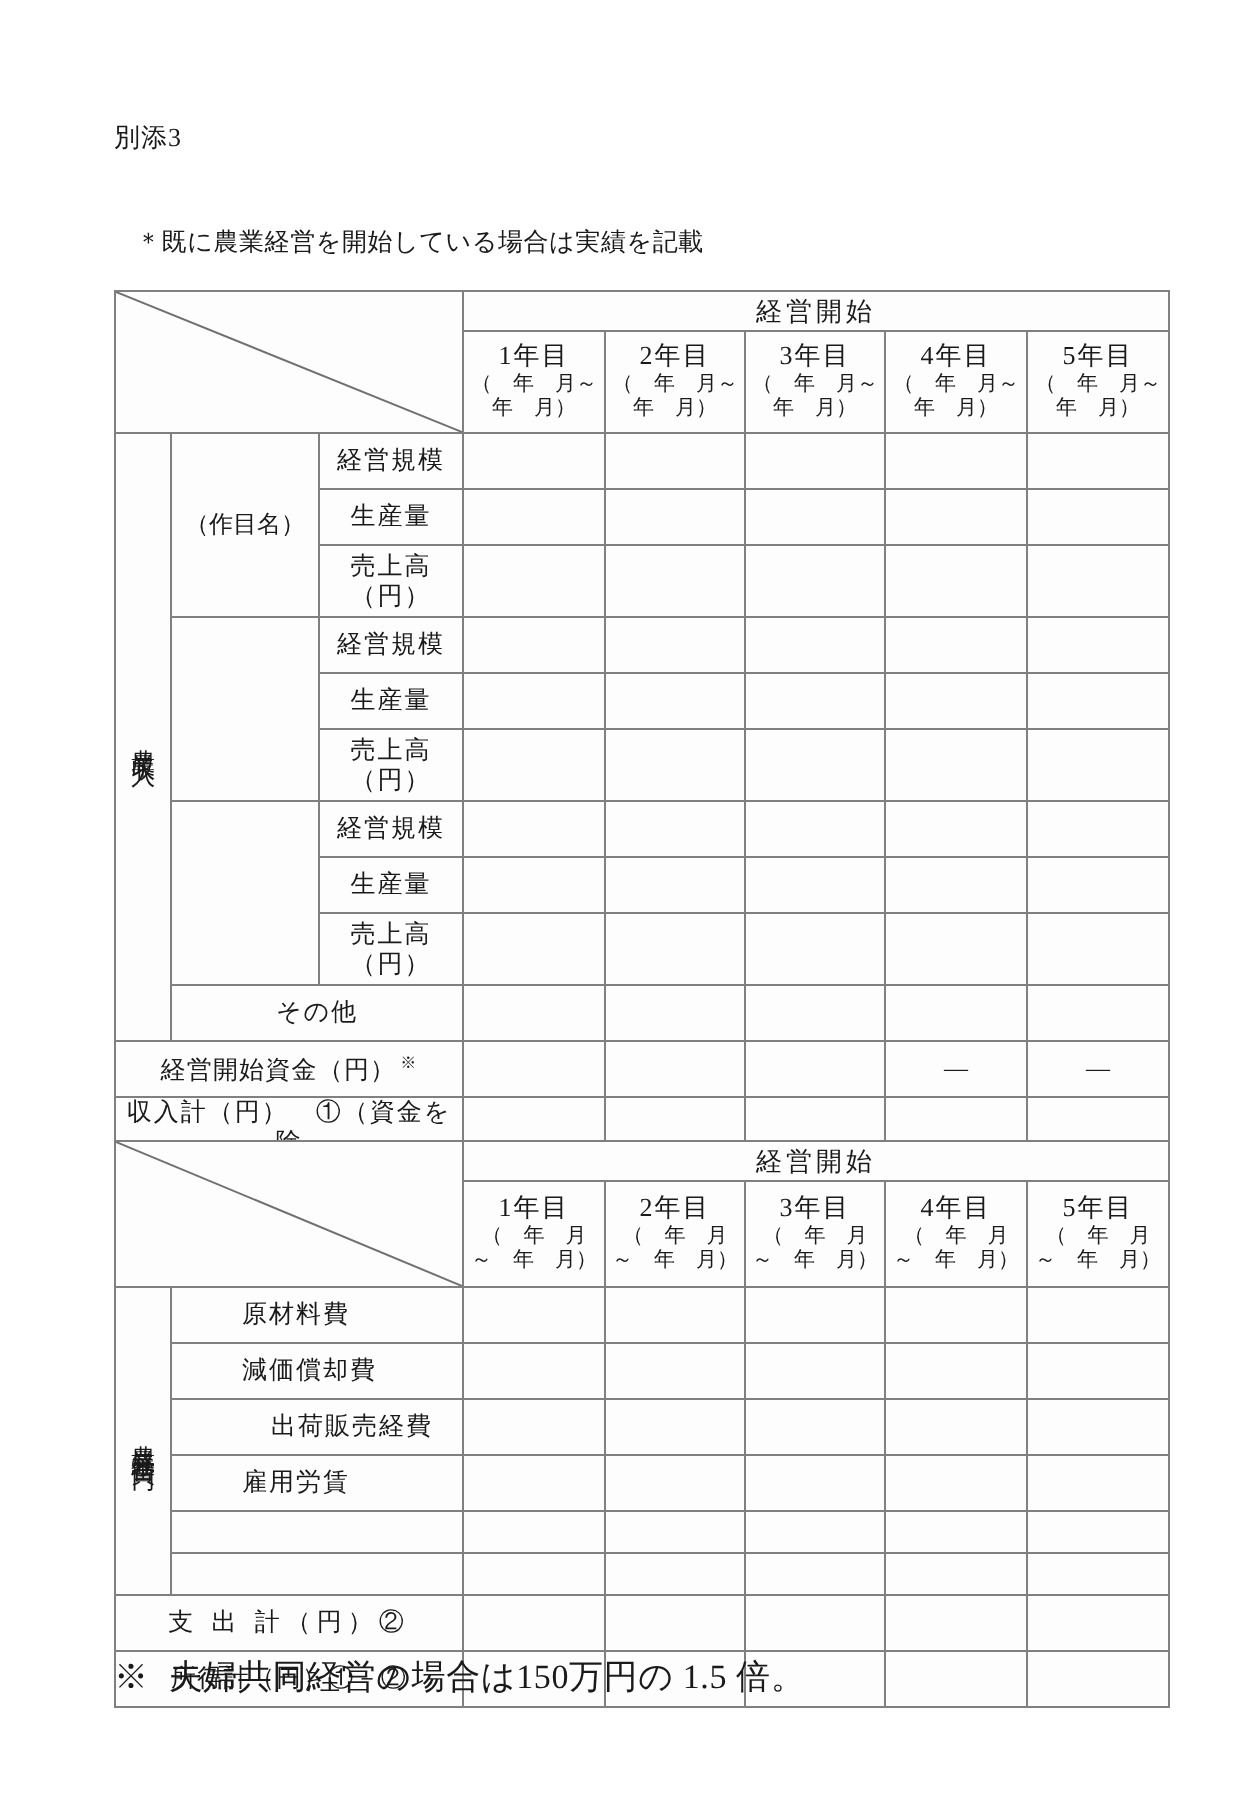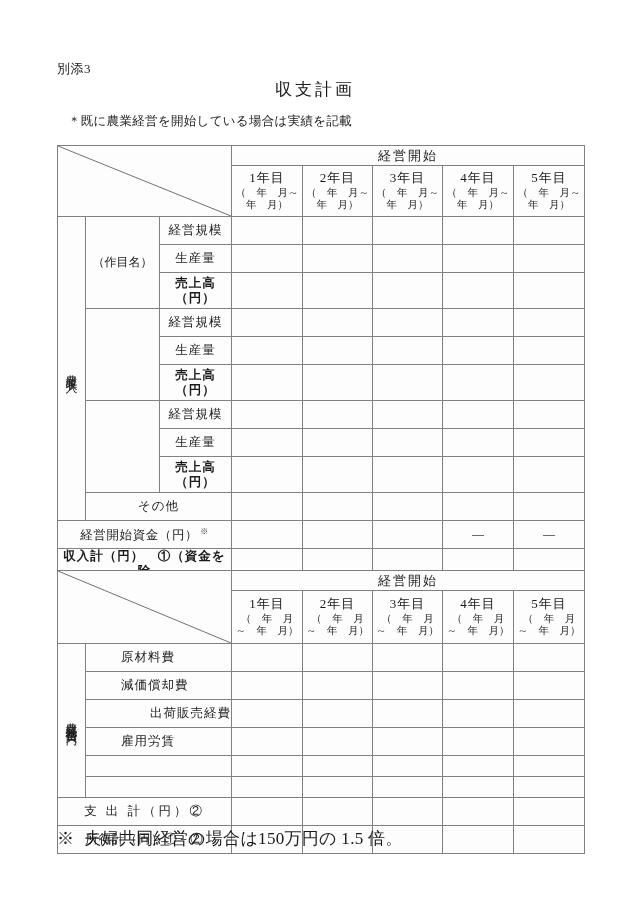--- a/index.html
+++ b/index.html
@@ -119,38 +119,37 @@
     white-space: pre-line;
   }
 
   .span-head {
     font-size: 13px;
     letter-spacing: 2px;
     height: 19px;
   }
 
   .rowlabel { font-size: 12.5px; letter-spacing: 1px; }
-  .rowlabel-2l { font-size: 12.5px; letter-spacing: 1px; line-height: 1.2; white-space: pre-line; font-weight: bold; }
+  .rowlabel-2l { font-size: 12.5px; letter-spacing: 1px; line-height: 1.2; white-space: pre-line; }
   .wide-label { font-size: 12.5px; letter-spacing: 0.6px; }
   .wide-label-sp { font-size: 12.5px; letter-spacing: 3px; }
   .sup-mark { font-size: 8px; vertical-align: super; margin-left: 2px; }
 
   .dash-cell { font-size: 12px; }
 
   .h-std { height: 28px; }
   .h-tall { height: 36px; }
   .h-blank { height: 21px; }
 </style>
 </head>
 <body>
 
 <div class="page">
 
   <div class="attach-label">別添3</div>
-  <div class="doc-title">収支計画</div>
   <div class="note-line">＊既に農業経営を開始している場合は実績を記載</div>
 
   <table class="sheet" id="table-income">
     <colgroup>
       <col style="width:28px">
       <col style="width:74px">
       <col style="width:72px">
       <col style="width:71px">
       <col style="width:70px">
       <col style="width:70px">
@@ -368,21 +367,21 @@
       </tr>
       <tr class="h-std">
         <td class="rowlabel" style="text-align:left; padding-left:35px;">減価償却費</td>
         <td></td>
         <td></td>
         <td></td>
         <td></td>
         <td></td>
       </tr>
       <tr class="h-std">
-        <td class="rowlabel" style="text-align:right; padding-left:35px;">出荷販売経費</td>
+        <td class="rowlabel" style="text-align:center; padding-left:35px;">出荷販売経費</td>
         <td></td>
         <td></td>
         <td></td>
         <td></td>
         <td></td>
       </tr>
       <tr class="h-std">
         <td class="rowlabel" style="text-align:left; padding-left:35px;">雇用労賃</td>
         <td></td>
         <td></td>

